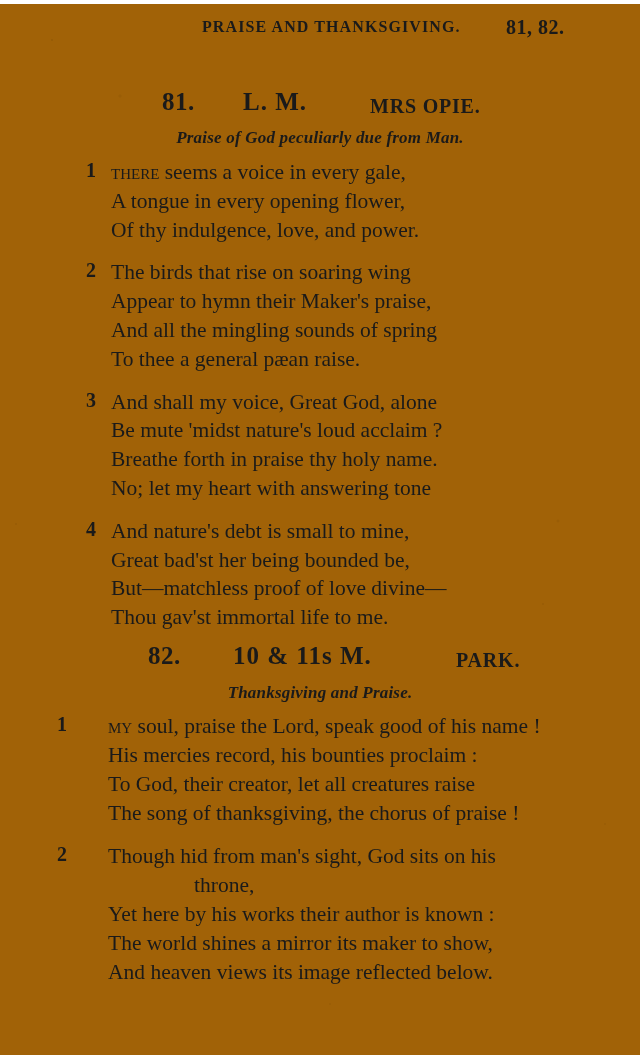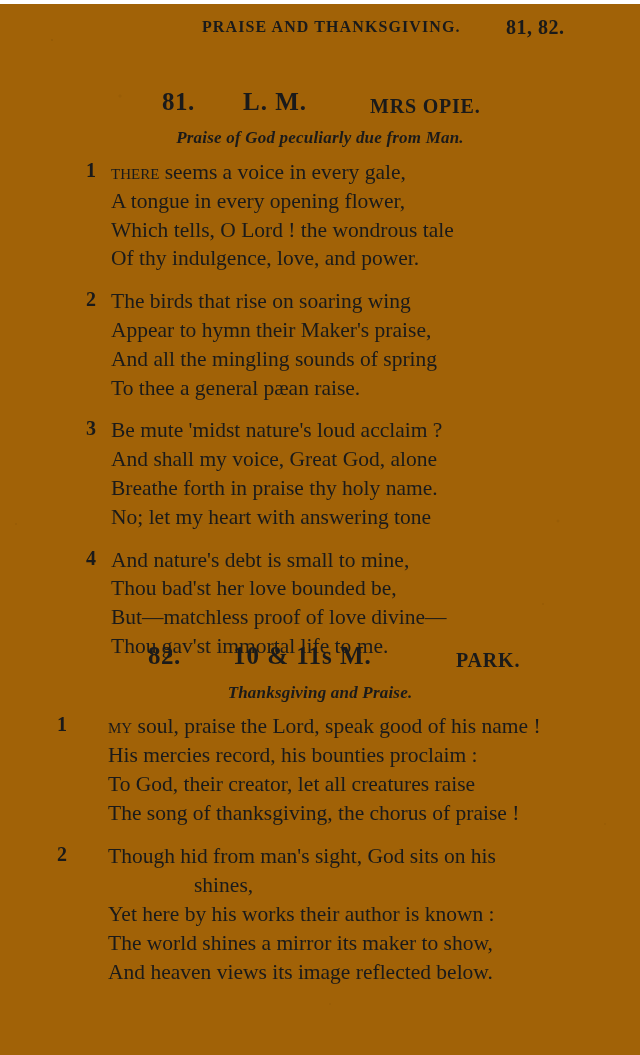--- a/index.html
+++ b/index.html
@@ -180,47 +180,46 @@
       <span class="hymn-meter">L. M.</span>
       <span class="hymn-author">Mrs Opie.</span>
     </div>
     <div class="hymn-subtitle">Praise of God peculiarly due from Man.</div>
     <div class="stanzas">
         <div class="stanza">
           <span class="stanza-number">1</span>
           <div class="stanza-lines">
             <div class="line"><span class="smallcaps">THERE</span> seems a voice in every gale,</div>
             <div class="line">A tongue in every opening flower,</div>
-            <div class="line">Which tells, O Lord ! the wondrous tale</div>
             <div class="line">Of thy indulgence, love, and power.</div>
           </div>
         </div>
         <div class="stanza">
           <span class="stanza-number">2</span>
           <div class="stanza-lines">
             <div class="line">The birds that rise on soaring wing</div>
             <div class="line">Appear to hymn their Maker's praise,</div>
             <div class="line">And all the mingling sounds of spring</div>
             <div class="line">To thee a general pæan raise.</div>
           </div>
         </div>
         <div class="stanza">
           <span class="stanza-number">3</span>
           <div class="stanza-lines">
+            <div class="line">And shall my voice, Great God, alone</div>
             <div class="line">Be mute 'midst nature's loud acclaim ?</div>
-            <div class="line">And shall my voice, Great God, alone</div>
             <div class="line">Breathe forth in praise thy holy name.</div>
             <div class="line">No; let my heart with answering tone</div>
           </div>
         </div>
         <div class="stanza">
           <span class="stanza-number">4</span>
           <div class="stanza-lines">
             <div class="line">And nature's debt is small to mine,</div>
-            <div class="line">Thou bad'st her love bounded be,</div>
+            <div class="line">Great bad'st her being bounded be,</div>
             <div class="line">But—matchless proof of love divine—</div>
             <div class="line">Thou gav'st immortal life to me.</div>
           </div>
         </div>
       </div>
   </div>
 
   <div class="hymn" id="hymn-82">
     <div class="hymn-heading">
       <span class="hymn-number">82.</span>
@@ -235,21 +234,21 @@
             <div class="line"><span class="smallcaps">MY</span> soul, praise the Lord, speak good of his name !</div>
             <div class="line">His mercies record, his bounties proclaim :</div>
             <div class="line">To God, their creator, let all creatures raise</div>
             <div class="line">The song of thanksgiving, the chorus of praise !</div>
           </div>
         </div>
         <div class="stanza">
           <span class="stanza-number">2</span>
           <div class="stanza-lines">
             <div class="line">Though  hid from man's sight, God sits on his</div>
-            <div class="line wrapped">shines,</div>
+            <div class="line wrapped">throne,</div>
             <div class="line">Yet here by his works their author is known :</div>
             <div class="line">The world shines a mirror its maker to show,</div>
             <div class="line">And heaven views its image reflected below.</div>
           </div>
         </div>
       </div>
   </div>
 
 </div>
 

